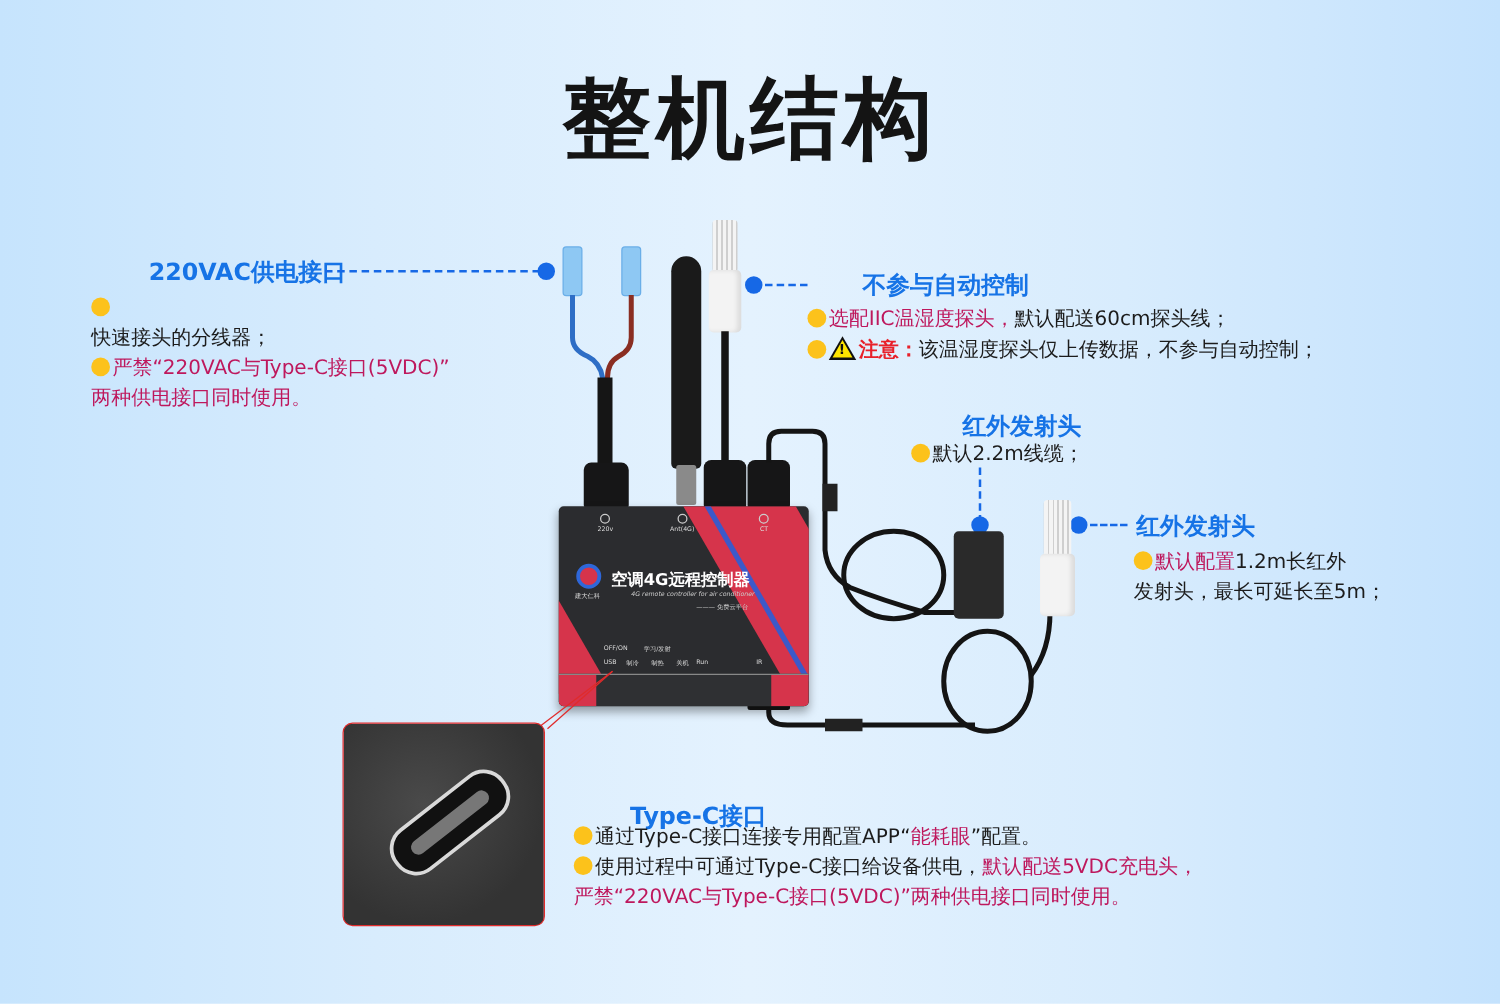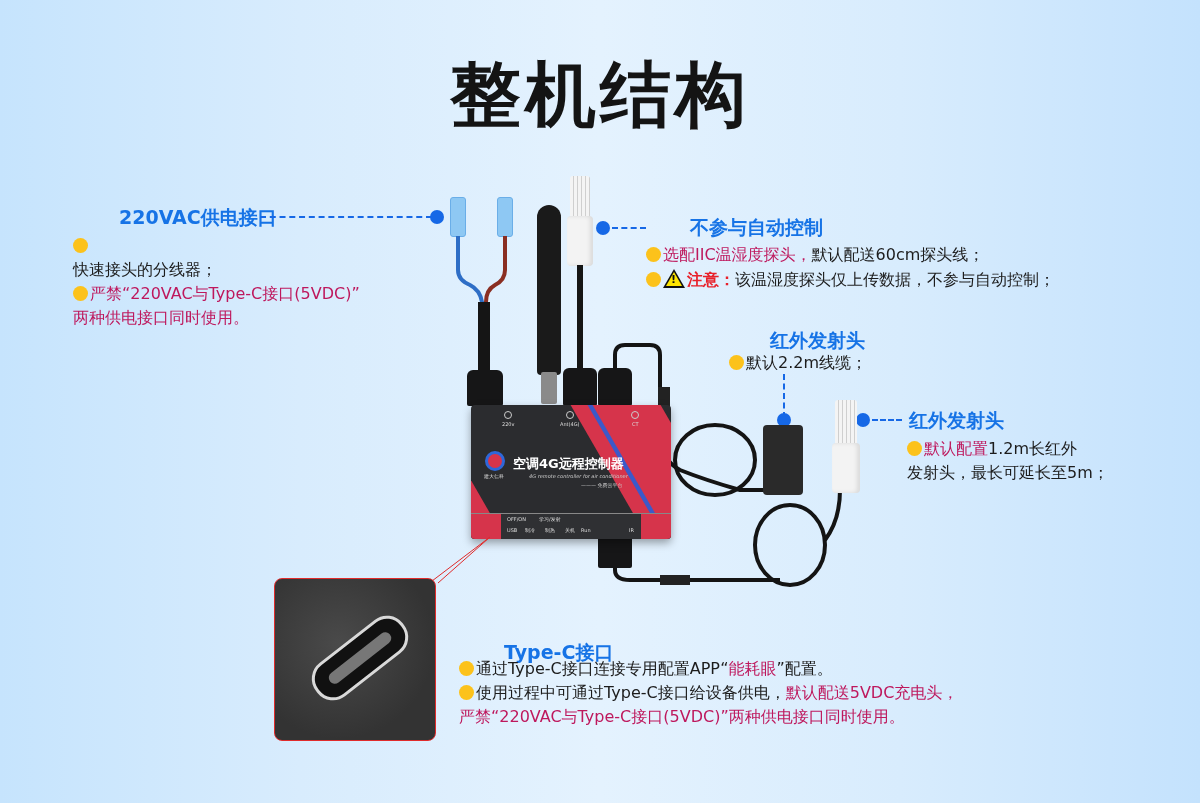--- a/index.html
+++ b/index.html
@@ -34,24 +34,23 @@
   .warn::after {
     content: ""; position: absolute; left: -8px; top: 3px;
     border-left: 8px solid transparent; border-right: 8px solid transparent;
     border-bottom: 14px solid #ffe600;
   }
   .warn span {
     position: absolute; left: -3px; top: 4px; font-size: 11px; font-weight: bold; color: #111; z-index: 2; line-height: 13px;
   }
   
   .device {
-    left: 447px; top: 405px; width: 200px; height: 134px;
+    left: 447px; top: 405px; width: 200px; height: 160px;
     background: #2b2c2f; border-radius: 4px; overflow: hidden;
     box-shadow: 0 4px 8px rgba(0,0,0,0.35);
-    margin-left: 24px;
   }
   .device .stripe-red {
     position: absolute; right: -30px; top: 0; width: 90px; height: 140px;
     background: #d6344b; transform: skewX(30deg);
   }
   .device .stripe-blue {
     position: absolute; right: 38px; top: 0; width: 5px; height: 140px;
     background: #3c59c9; transform: skewX(30deg);
   }
   .device .stripe-left {

